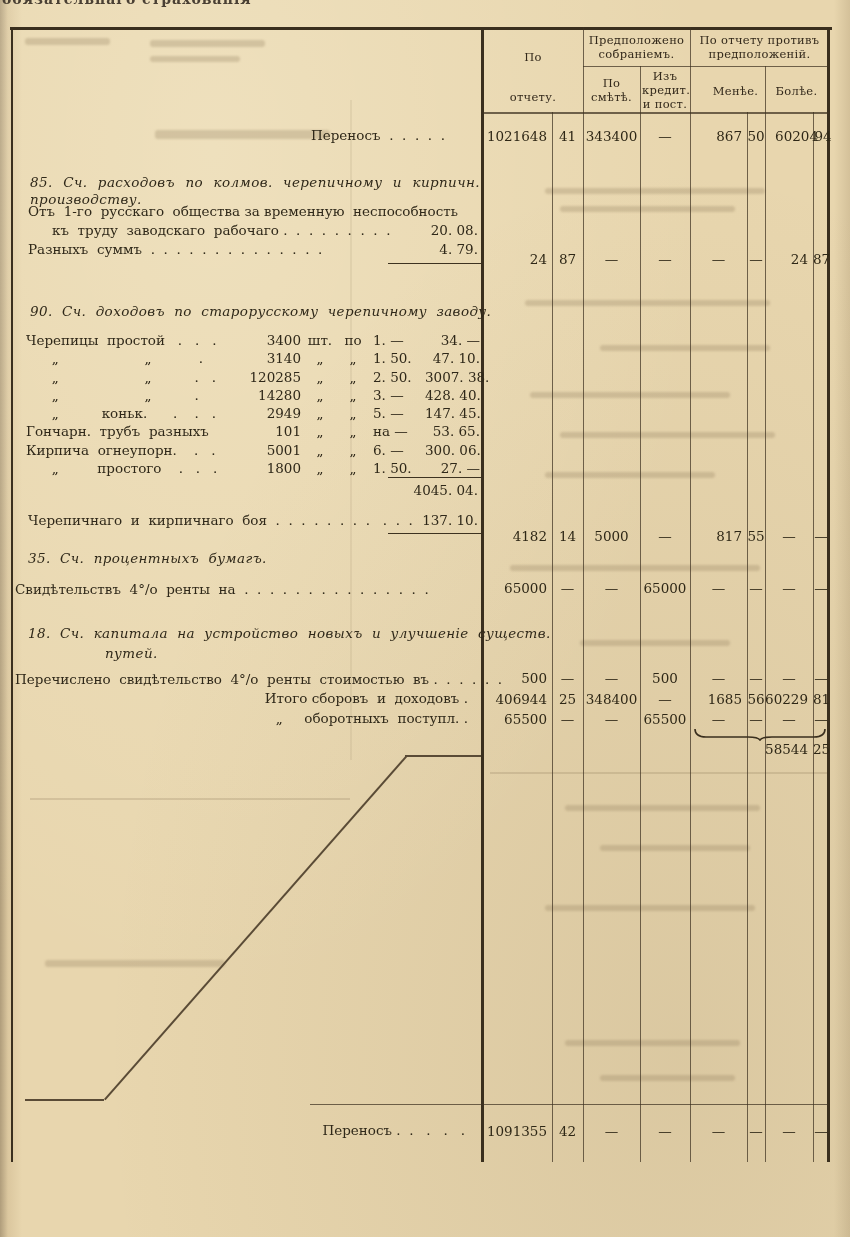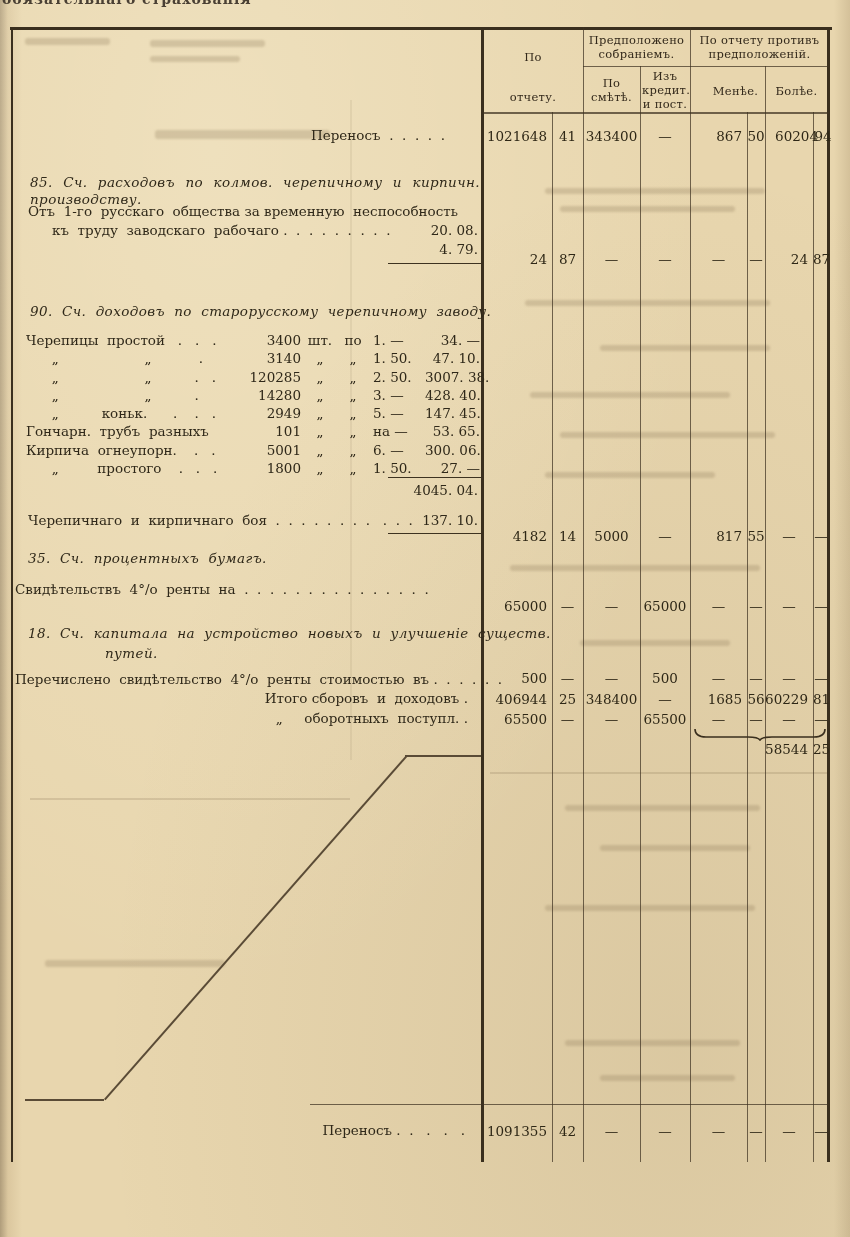--- a/index.html
+++ b/index.html
@@ -96,20 +96,21 @@
   <div class="hdr" style="left:694px;top:33px;width:131px;">По отчету противъ предположеній.</div>
   <div class="hdr" style="left:690px;top:84px;width:75px;margin-left:8px;">Менѣе.</div>
   <div class="hdr" style="left:765px;top:84px;width:63px;">Болѣе.</div>
 
   <div class="desc" style="left:13px;top:127px;width:432px;text-align:right;">Переносъ  .  .  .  .  .</div>
 
   <div class="desc italic" style="left:30px;top:174px;width:450px;white-space:normal;text-align:justify;text-align-last:justify;">85.  Сч.  расходовъ  по  колмов.  черепичному  и  кирпичн.  производству.</div>
   <div class="desc" style="left:28px;top:203px;">Отъ  1-го  русскаго  общества за временную  неспособность</div>
   <div class="desc" style="left:52px;top:222px;">къ  труду  заводскаго  рабочаго .  .  .  .  .  .  .  .  .</div>
   <div class="amt" style="right:372px;top:222px;">20. 08.</div>
+  <div class="desc" style="left:28px;top:241px;">Разныхъ  суммъ  .  .  .  .  .  .  .  .  .  .  .  .  .  .</div>
   <div class="amt" style="right:372px;top:241px;">4. 79.</div>
   <div class="rule-short" style="left:388px;top:263px;width:93px;"></div>
 
   <div class="desc italic" style="left:30px;top:303px;">90.  Сч.  доходовъ  по  старорусскому  черепичному  заводу.</div>
   <div class="goods" id="goods-rows">
       <div class="goods-row"><span class="g-name">Черепицы  простой   .   .   .   .   .   .</span><span class="g-qty">3400</span><span class="g-unit">шт.</span><span class="g-po">по</span><span class="g-price">1. —</span><span class="g-amount">34. —</span></div>
       <div class="goods-row"><span class="g-name">      „                    „           .    .    .    .   .   .</span><span class="g-qty">3140</span><span class="g-unit">„</span><span class="g-po">„</span><span class="g-price">1. 50.</span><span class="g-amount">47. 10.</span></div>
       <div class="goods-row"><span class="g-name">      „                    „          .   .   .   .   .   .   .</span><span class="g-qty">120285</span><span class="g-unit">„</span><span class="g-po">„</span><span class="g-price">2. 50.</span><span class="g-amount">3007. 38.</span></div>
       <div class="goods-row"><span class="g-name">      „                    „          .    .   .   .   .</span><span class="g-qty">14280</span><span class="g-unit">„</span><span class="g-po">„</span><span class="g-price">3. —</span><span class="g-amount">428. 40.</span></div>
       <div class="goods-row"><span class="g-name">      „          коньк.      .    .   .   .   .   .</span><span class="g-qty">2949</span><span class="g-unit">„</span><span class="g-po">„</span><span class="g-price">5. —</span><span class="g-amount">147. 45.</span></div>
@@ -160,21 +161,21 @@
   <div class="num-row" style="top:527px;">
       <span class="num-cell ra" style="left: 0px; width: 69px;">4182</span>
       <span class="num-cell ca" style="left: 69px; width: 31px;">14</span>
       <span class="num-cell ca" style="left: 100px; width: 57px;">5000</span>
       <span class="num-cell ca" style="left: 157px; width: 50px;">—</span>
       <span class="num-cell ra" style="left: 207px; width: 57px;">817</span>
       <span class="num-cell ca" style="left: 264px; width: 18px;">55</span>
       <span class="num-cell ca" style="left: 282px; width: 48px;">—</span>
       <span class="num-cell ca" style="left: 330px; width: 16px;">—</span>
     </div>
-  <div class="num-row" style="top:579px;margin-top:18px;">
+  <div class="num-row" style="top:579px;">
       <span class="num-cell ra" style="left: 0px; width: 69px;">65000</span>
       <span class="num-cell ca" style="left: 69px; width: 31px;">—</span>
       <span class="num-cell ca" style="left: 100px; width: 57px;">—</span>
       <span class="num-cell ca" style="left: 157px; width: 50px;">65000</span>
       <span class="num-cell ca" style="left: 207px; width: 57px;">—</span>
       <span class="num-cell ca" style="left: 264px; width: 18px;">—</span>
       <span class="num-cell ca" style="left: 282px; width: 48px;">—</span>
       <span class="num-cell ca" style="left: 330px; width: 16px;">—</span>
     </div>
   <div class="num-row" style="top:669px;">

